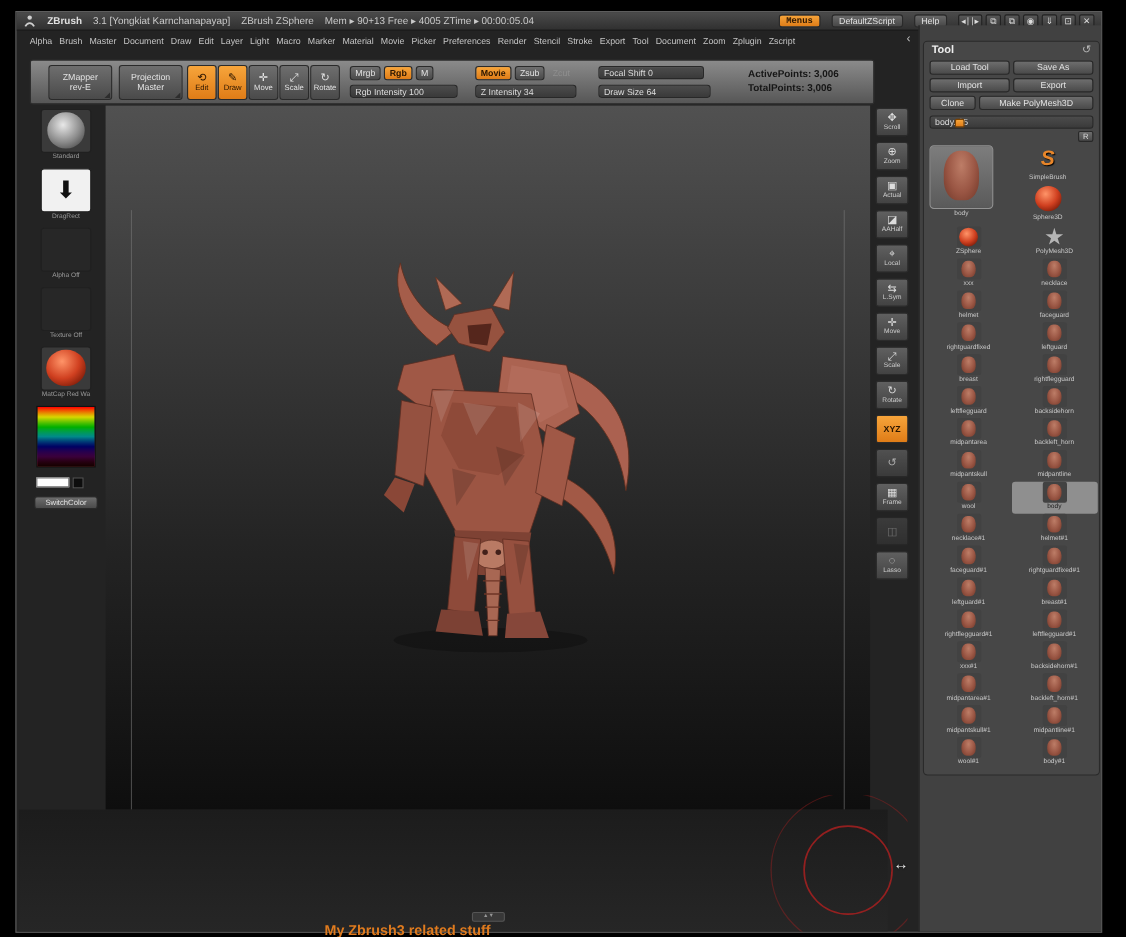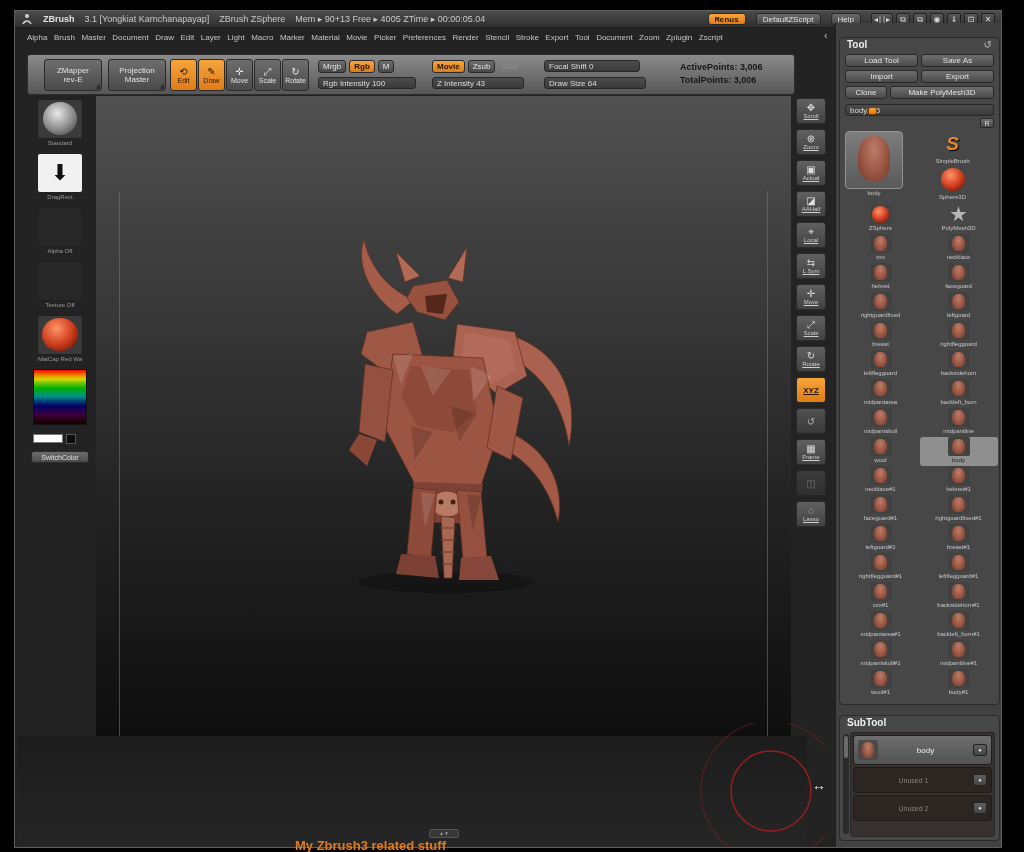--- a/index.html
+++ b/index.html
@@ -60,21 +60,21 @@
   .resize-cursor{position:absolute;left:797px;top:766px;font-size:14px;color:#f2f2f2;text-shadow:0 0 2px #000;}
 
   
   .nav-strip{position:absolute;left:781px;top:87px;width:32px;display:flex;flex-direction:column;gap:5px;}
   .nav-btn{width:30px;height:26px;background:linear-gradient(#606060,#424242);border:1px solid #2b2b2b;border-radius:3px;display:flex;flex-direction:column;align-items:center;justify-content:center;color:#ddd;}
   .nav-btn.active{background:linear-gradient(#f7a53b,#df7c17);color:#2a1500;}
   .nav-btn.active .nav-label{color:#2a1500;font-weight:bold;font-size:8px;}
   .nav-btn.dim{opacity:.75;}
   .nav-btn.disabled{opacity:.4;}
   .nav-glyph{font-size:10px;line-height:11px;}
-  .nav-label{font-size:6px;line-height:7px;color:#cfcfcf;text-decoration:underline;}
+  .nav-label{font-size:6px;line-height:7px;color:#cfcfcf;}
 
   
   .right-panel{position:absolute;left:820px;top:12px;width:168px;height:824px;background:#414141;border-left:1px solid #1f1f1f;}
   .collapse{position:absolute;left:-12px;top:6px;color:#bbb;font-size:11px;}
   .panel-box{position:absolute;left:3px;right:3px;background:#474747;border:1px solid #2a2a2a;border-radius:4px;}
   #tool-box{top:14px;height:668px;}
   .panel-title-row{display:flex;align-items:center;justify-content:space-between;padding:1px 7px;color:#eee;font-size:10px;font-weight:bold;}
   .reset-icon{font-weight:normal;font-size:10px;color:#bbb;}
   .btn-row{display:flex;gap:3px;padding:0 5px;margin-top:3px;}
   .pbtn{flex:1;height:13px;font-size:8px;display:flex;align-items:center;justify-content:center;background:linear-gradient(#6e6e6e,#4a4a4a);border:1px solid #282828;border-radius:3px;color:#e3e3e3;white-space:nowrap;}
@@ -206,21 +206,21 @@
       <span class="chip orange">Rgb</span>
       <span class="chip">M</span>
     </div>
     <div class="sliderbar" style="position:absolute;left:290px;top:22px;width:98px;">Rgb Intensity 100</div>
 
     <div style="position:absolute;left:404px;top:5px;display:flex;gap:3px;">
       <span class="chip orange">Movie</span>
       <span class="chip">Zsub</span>
       <span class="chip dim">Zcut</span>
     </div>
-    <div class="sliderbar" style="position:absolute;left:404px;top:22px;width:92px;">Z Intensity 43</div>
+    <div class="sliderbar" style="position:absolute;left:404px;top:22px;width:92px;">Z Intensity 34</div>
 
     <div class="sliderbar" style="position:absolute;left:516px;top:5px;width:96px;">Focal Shift 0</div>
     <div class="sliderbar" style="position:absolute;left:516px;top:22px;width:102px;">Draw Size 64</div>
 
     <div class="pts">
       <div>ActivePoints: 3,006</div>
       <div>TotalPoints: 3,006</div>
     </div>
   </div>
 
@@ -548,39 +548,16 @@
             <div class="tool-thumb k-mesh"></div>
             <div class="tool-label">wool#1</div>
           </div>
           <div class="tool-cell">
             <div class="tool-thumb k-mesh"></div>
             <div class="tool-label">body#1</div>
           </div>
         </div>
     </div>
 
-    <div class="panel-box" id="subtool-box">
-      <div class="panel-title-row">
-        <span>SubTool</span>
-      </div>
-      <div class="sub-scroll">
-          <span class="hdl"></span>
-        </div>
-      <div class="sub-list">
-          <div class="sub-row sel">
-            <div class="sub-thumb k-mesh"></div>
-            <span class="grow">body</span>
-            <span class="eye-box">●</span>
-          </div>
-          <div class="sub-row">
-            <span class="grow">Unused 1</span>
-            <span class="eye-box">●</span>
-          </div>
-          <div class="sub-row">
-            <span class="grow">Unused 2</span>
-            <span class="eye-box">●</span>
-          </div>
-        </div>
-    </div>
   </div>
 
 </div>
 <div class="footer-note">My Zbrush3 related stuff</div>
 
 </body></html>

